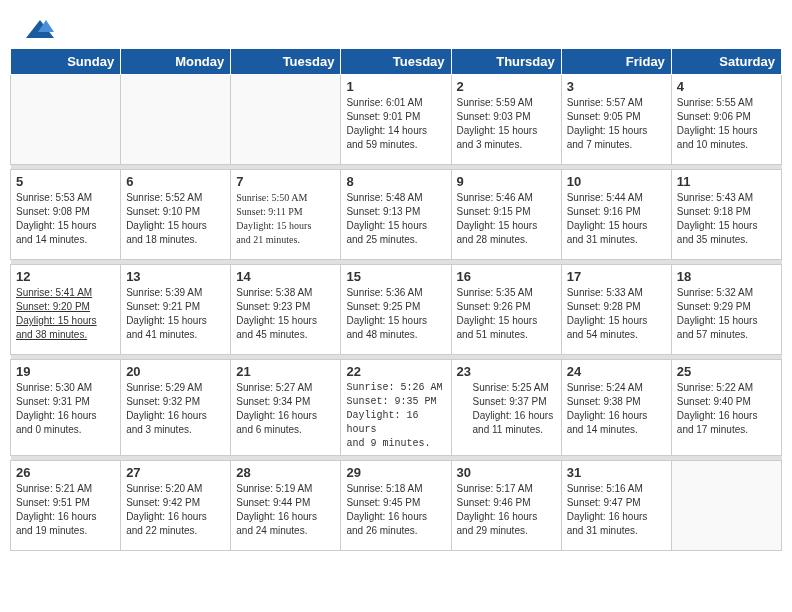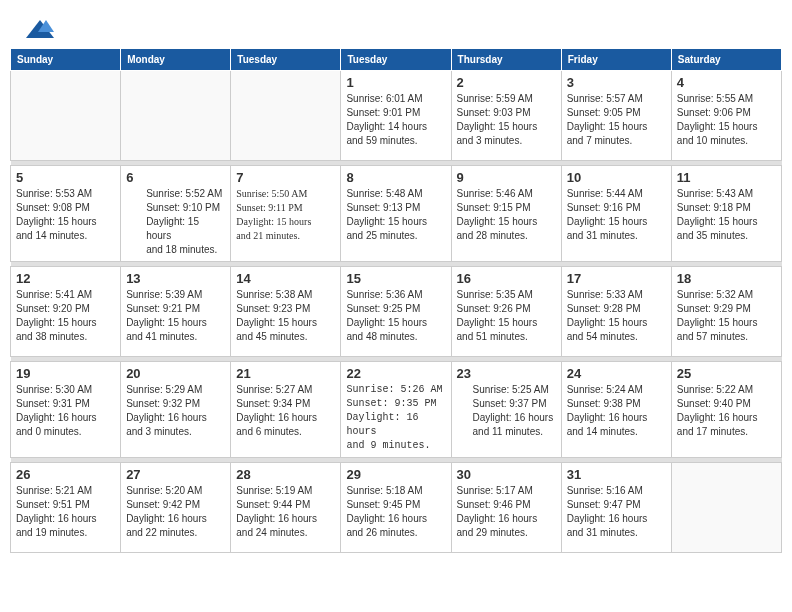--- a/index.html
+++ b/index.html
@@ -7,21 +7,21 @@
     .header { display: flex; justify-content: space-between; align-items: flex-start; padding: 18px 24px 8px 24px; }
     .logo { display: flex; flex-direction: column; align-items: flex-start; }
     .logo-text { display: flex; align-items: center; }
     .logo-general { font-size: 18px; font-weight: bold; color: #333; }
     .logo-blue { font-size: 18px; font-weight: bold; color: #1a5aa0; }
     .logo-icon { width: 28px; height: 22px; margin-left: 2px; }
     .title-block { text-align: right; }
     .month-title { font-size: 36px; font-weight: bold; color: #333; }
     .location { font-size: 16px; color: #333; }
     .calendar { width: 100%; border-collapse: collapse; margin: 0 0 0 0; }
-    .calendar th { background-color: #1a5aa0; color: #fff; text-align: left; padding: 5px 6px; font-size: 10px; font-weight: bold; border: 1px solid #fff; }
+    .calendar th { background-color: #1a5aa0; color: #fff; text-align: right; padding: 5px 6px; font-size: 13px; font-weight: bold; border: 1px solid #fff; }
     .calendar td { border: 1px solid #ccc; vertical-align: top; padding: 4px 5px; font-size: 11px; color: #333; width: calc(100%/7); min-height: 80px; }
     .day-num { font-size: 13px; font-weight: bold; margin-bottom: 2px; }
     .day-detail { font-size: 10px; line-height: 1.4; color: #333; }
     .empty { background: #f9f9f9; }
     tr.week-row td { height: 90px; }
     .wrapper { padding: 0 10px 10px 10px; }
   </style>
 </head>
 <body>
 
@@ -95,21 +95,21 @@
         <tr class="week-row">
           <td>
             <div class="day-num">5</div>
             <div class="day-detail" style="white-space: pre-line;">Sunrise: 5:53 AM
 Sunset: 9:08 PM
 Daylight: 15 hours
 and 14 minutes.</div>
           </td>
           <td>
             <div class="day-num">6</div>
-            <div class="day-detail" style="white-space: pre-line; margin-left: 20px;">Sunrise: 5:52 AM
+            <div class="day-detail" style="white-space: pre-line;">Sunrise: 5:52 AM
 Sunset: 9:10 PM
 Daylight: 15 hours
 and 18 minutes.</div>
           </td>
           <td>
             <div class="day-num">7</div>
             <div class="day-detail" style="white-space: pre-line; font-family: Liberation Serif, serif;">Sunrise: 5:50 AM
 Sunset: 9:11 PM
 Daylight: 15 hours
 and 21 minutes.</div>
@@ -142,21 +142,21 @@
 Daylight: 15 hours
 and 35 minutes.</div>
           </td>
         </tr>
         <tr>
           <td colspan="7" style="padding: 0px; height: 5px; background-color: rgb(224, 224, 224); border: none;"></td>
         </tr>
         <tr class="week-row">
           <td>
             <div class="day-num">12</div>
-            <div class="day-detail" style="white-space: pre-line;">Sunrise: 5:41 AM
+            <div class="day-detail" style="white-space: pre-line; text-decoration: underline;">Sunrise: 5:41 AM
 Sunset: 9:20 PM
 Daylight: 15 hours
 and 38 minutes.</div>
           </td>
           <td>
             <div class="day-num">13</div>
             <div class="day-detail" style="white-space: pre-line;">Sunrise: 5:39 AM
 Sunset: 9:21 PM
 Daylight: 15 hours
 and 41 minutes.</div>

